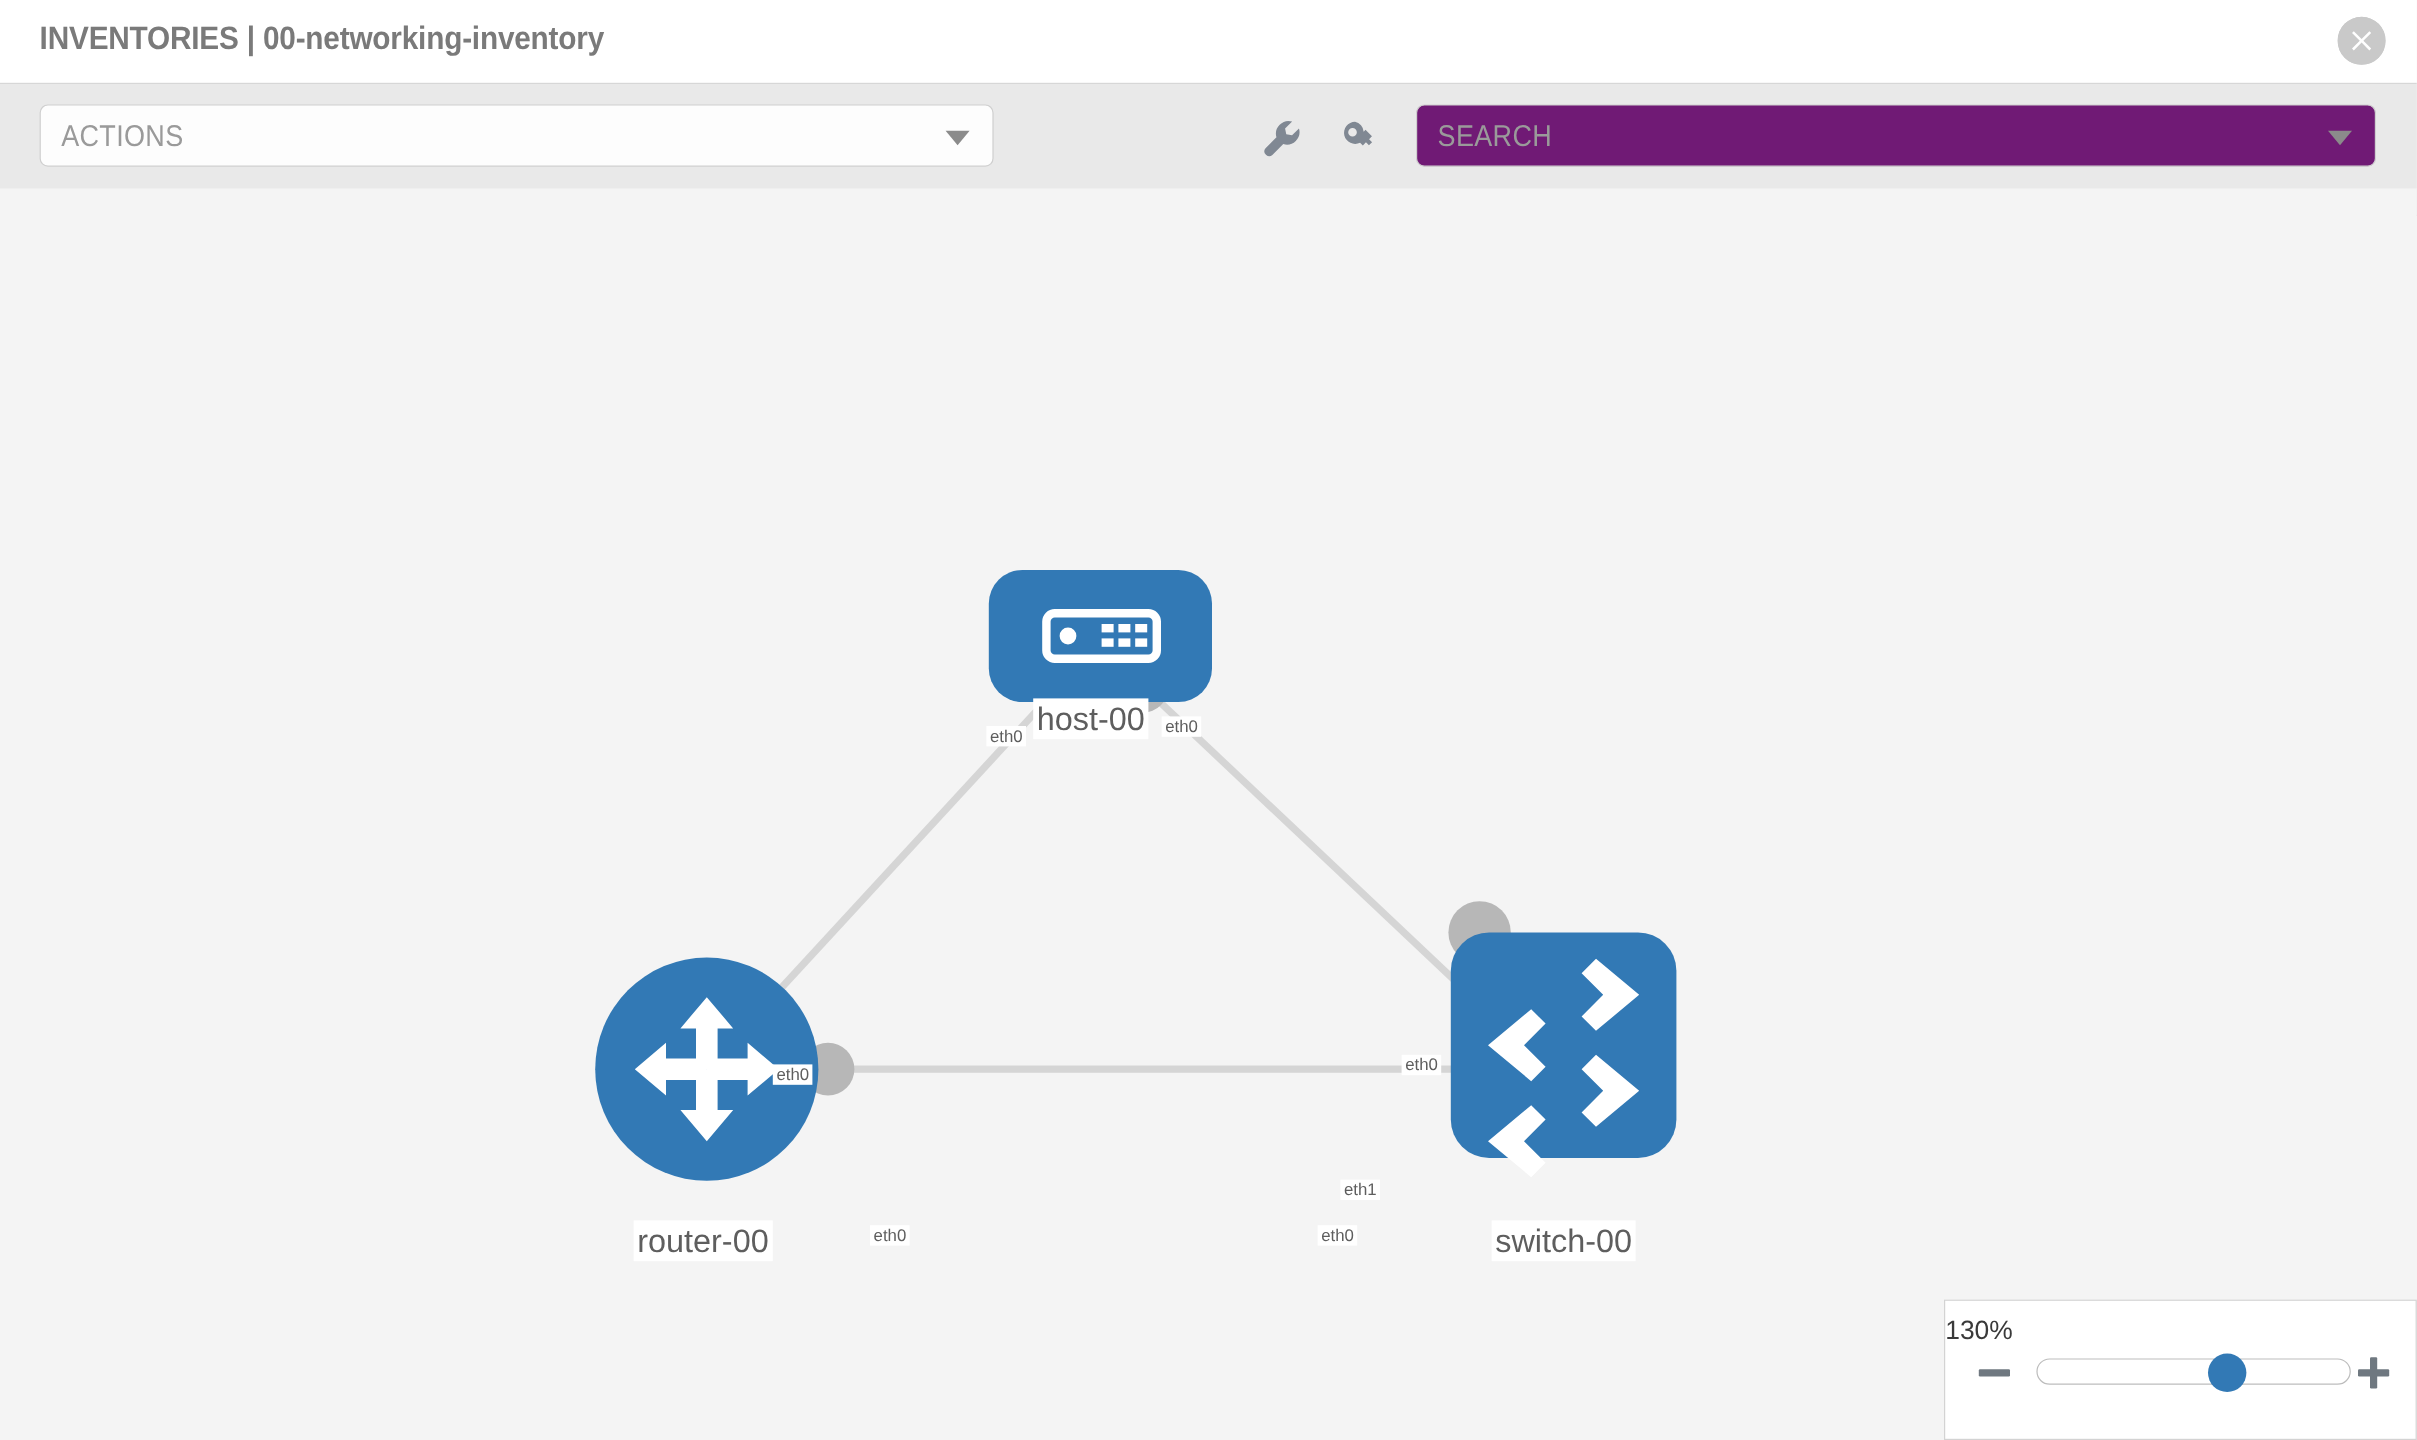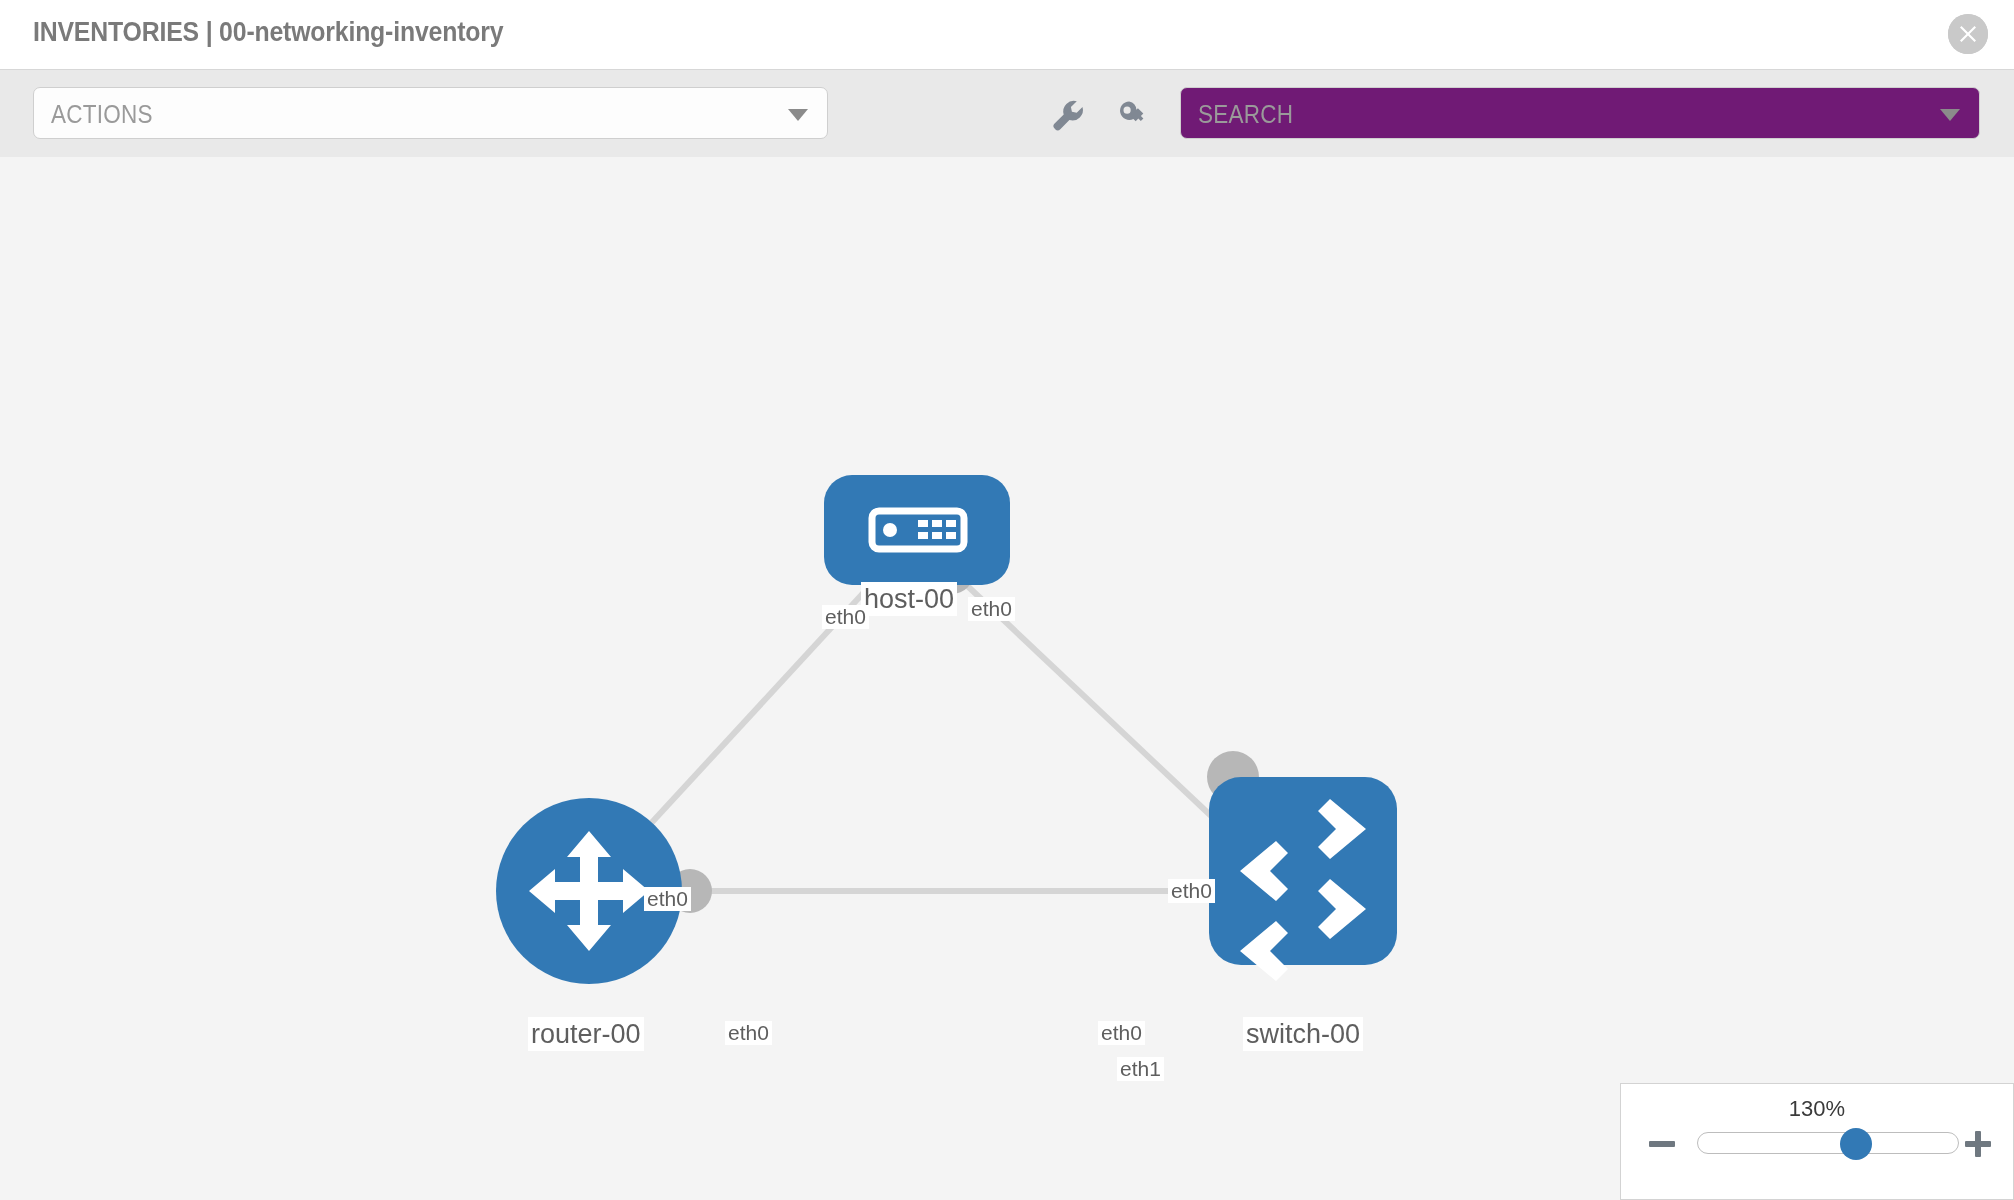--- a/index.html
+++ b/index.html
@@ -142,38 +142,38 @@
 
   
   .nlabel {
     position: absolute;
     background: #ffffff;
     color: #5e5e5e;
     white-space: nowrap;
     line-height: 1.05;
   }
   .nlabel.node-name { font-size: 27px; padding: 3px 3px; }
-  .nlabel.iface     { font-size: 21px; padding: 1px 3px; }
+  .nlabel.iface     { font-size: 14px; padding: 1px 3px; }
 
   
   .zoom-panel {
     position: absolute;
     left: 1620px;
     top: 1083px;
     width: 394px;
     height: 117px;
     background: #ffffff;
     border: 1px solid #d3d3d3;
     box-sizing: border-box;
   }
   .zoom-pct {
     position: absolute;
     width: 100%;
     top: 12px;
-    text-align: center;
+    text-align: left;
     font-size: 22px;
     color: #3a3a3a;
   }
   .zoom-minus, .zoom-plus {
     position: absolute;
     top: 45px;
     width: 30px;
     height: 30px;
     cursor: pointer;
   }
@@ -316,21 +316,21 @@
   <div class="nlabel node-name" style="left:861px; top:425px;">host-00</div>
   <div class="nlabel node-name" style="left:528px; top:860px;">router-00</div>
   <div class="nlabel node-name" style="left:1243px; top:860px;">switch-00</div>
 
   <div class="nlabel iface" style="left:822px; top:448px;">eth0</div>
   <div class="nlabel iface" style="left:968px; top:440px;">eth0</div>
   <div class="nlabel iface" style="left:644px; top:730px;">eth0</div>
   <div class="nlabel iface" style="left:1168px; top:722px;">eth0</div>
   <div class="nlabel iface" style="left:725px; top:864px;">eth0</div>
   <div class="nlabel iface" style="left:1098px; top:864px;">eth0</div>
-  <div class="nlabel iface" style="left:1117px; top:900px;">eth1</div>
+  <div class="nlabel iface" style="left:1117px; top:826px;">eth1</div>
 </div>
 
 <div class="zoom-panel">
   <div class="zoom-pct">130%</div>
   <div class="zoom-minus">
     <i></i>
   </div>
   <div class="zoom-track"></div>
   <div class="zoom-thumb" id="zoomThumb" style="left: 218.6px;"></div>
   <div class="zoom-plus">

